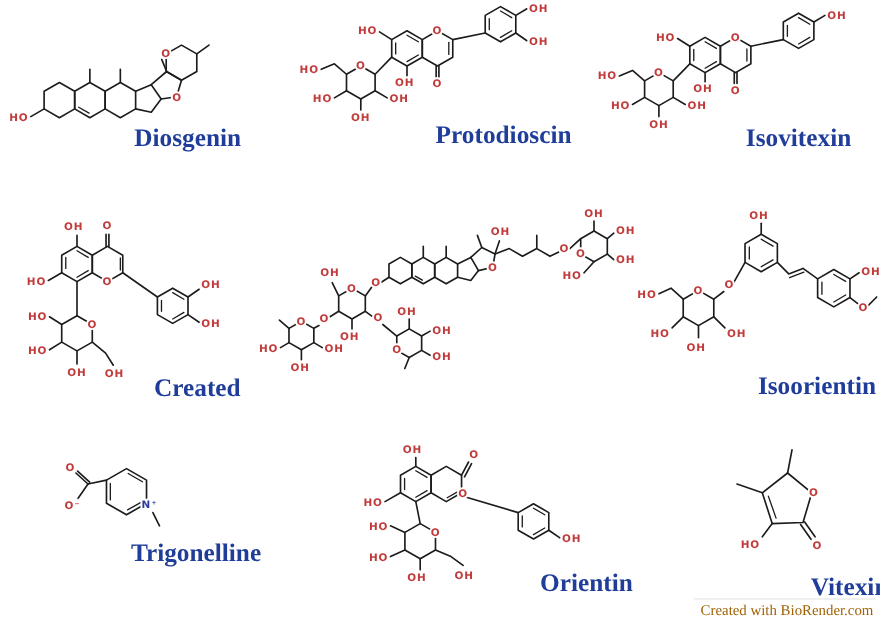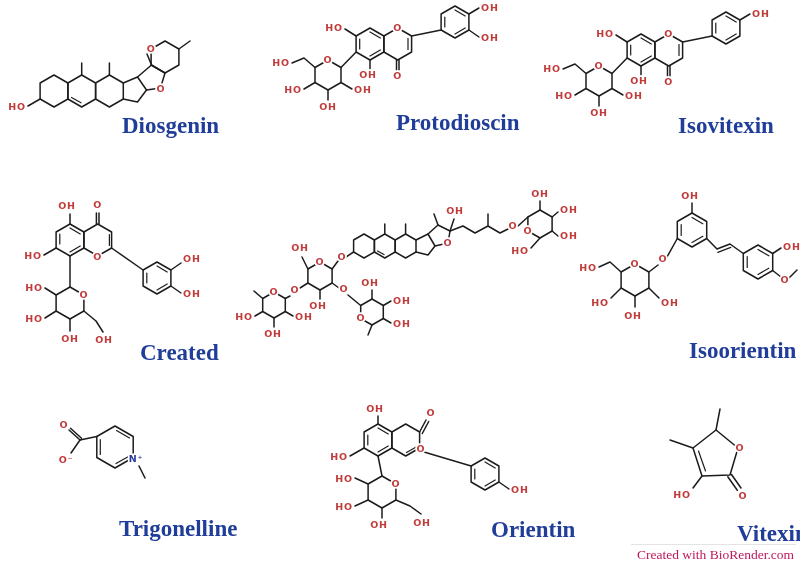--- a/index.html
+++ b/index.html
@@ -11,21 +11,21 @@
   path.b{fill:none;stroke:#1c1c1c;stroke-width:1.5;stroke-linecap:round;stroke-linejoin:round;}
   path.thin{fill:none;stroke:#1c1c1c;stroke-width:1.2;stroke-linecap:round;}
   
   text.at{font-family:"DejaVu Sans",sans-serif;font-weight:bold;font-size:9.5px;
           letter-spacing:0.8px;paint-order:stroke fill;stroke:#ffffff;stroke-width:3.5px;
           stroke-linejoin:round;}
   text.red{fill:#c23b3b;}
   text.blue{fill:#2b3a9e;}
   .mol-label{position:absolute;color:#1f3d99;font-family:"Liberation Serif",serif;
              font-weight:bold;font-size:23px;white-space:nowrap;}
-  .credit{position:absolute;right:4px;top:544px;color:#be185d;
+  .credit{position:absolute;right:4px;top:544px;color:#a16207;
           font-family:"Liberation Serif",serif;font-size:13.5px;
           border-top:1px solid #e4e4e4;padding:2px 2px 0 6px;white-space:nowrap;}
 </style>
 </head>
 <body>
 
 <div id="fig">
 
   <div class="cell" style="left:0;top:0;width:250px;height:140px">
     <svg width="250" height="140" viewBox="0 0 250 140">
@@ -236,21 +236,21 @@
         <path class="thin" d="M86.5,40.5 L99.5,48 M70.3,49.5 L70.3,64.5 M86,73.5 L99,66.2"></path>
         <path class="b" d="M109,76 L115,88"></path>
         <path class="b" d="M66.8,46.5 L50,50"></path>
         <path class="b" d="M50,50 L39,40 M51.5,48.3 L40.5,38.3"></path>
         <path class="b" d="M50,50 L41,63"></path>
         <text class="at red" text-anchor="middle" x="34" y="38">O</text>
         <text class="at red" text-anchor="middle" x="36" y="73">O⁻</text>
         <text class="at blue" text-anchor="middle" x="106" y="72">N⁺</text>
       </g>
     </svg>
-    <span class="mol-label" style="left:89px;top:126px">Trigonelline</span>
+    <span class="mol-label" style="left:89px;top:100px">Trigonelline</span>
   </div>
 
   <div class="cell" style="left:290px;top:390px;width:270px;height:175px">
     <svg width="270" height="175" viewBox="0 0 270 175">
       <g>
         <path class="b" d="M88,34 L101.9,42 L101.9,58 L88,66 L74.1,58 L74.1,42 Z"></path>
         <path class="thin" d="M88,38 L98.2,44 M98.2,56 L88,62 M77.8,45 L77.8,55"></path>
         <path class="b" d="M88,34 L88,26 M74.1,58 L60,66"></path>
         <path class="b" d="M115.7,34 L129.6,42 L129.6,58 L115.7,66 L101.9,58 L101.9,42 Z"></path>
         <path class="b" d="M129.6,42 L136,30 M132.3,43.5 L138.7,31.5"></path>

